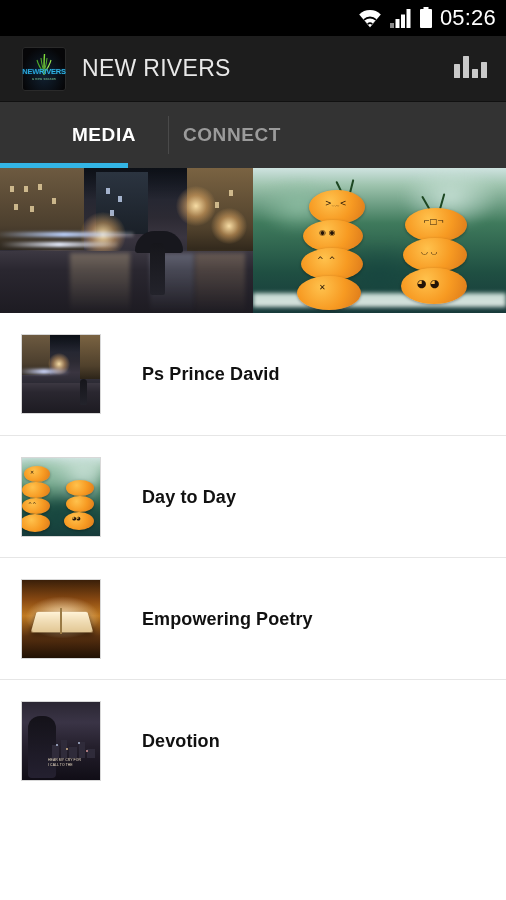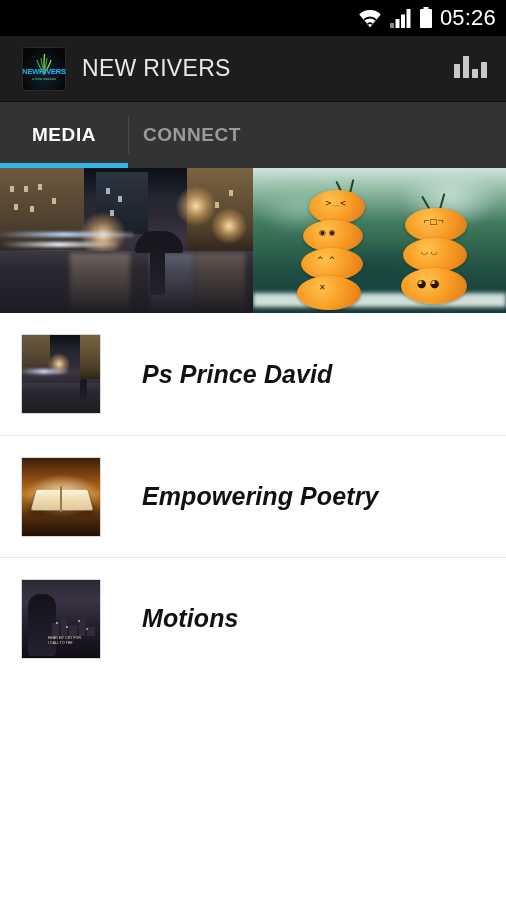--- a/index.html
+++ b/index.html
@@ -56,21 +56,21 @@
   }
   .eq-btn i{ display:block; width:6px; background:#c9c9c9; border-radius:.5px;}
   .eq-btn i:nth-child(1){ height:14px; }
   .eq-btn i:nth-child(2){ height:22px; }
   .eq-btn i:nth-child(3){ height:9px;  }
   .eq-btn i:nth-child(4){ height:16px; }
 
   
   .tabstrip{
     position:relative; height:66px; background:#333333;
-    display:flex; align-items:stretch; overflow:hidden;
+    display:flex; align-items:stretch; overflow:hidden;padding-left:40px;
   }
   .tab{
     position:relative; display:flex; align-items:center; justify-content:center;
     flex:0 0 auto; width:128px; height:100%;
     font-size:19px; font-weight:bold; letter-spacing:.6px;
     color:#9b9b9b;
   }
   .tab + .tab::before{
     content:""; position:absolute; left:0; top:14px; bottom:14px;
     width:1px; background:#4a4a4a;
@@ -139,22 +139,22 @@
   .row{
     position:relative; height:122px; display:flex; align-items:center;
     padding-left:21px; background:#ffffff;
   }
   .row + .row{ border-top:1px solid #e6e6e6; }
   .thumb{
     width:80px; height:80px; flex:0 0 auto; position:relative;
     overflow:hidden; border:1px solid #d8d8d8; background:#111;
   }
   .row-title{
-    margin-left:41px; font-size:25px; font-weight:bold;
-    color:#111111; letter-spacing:.1px; line-height:1;font-style:italic;
+    margin-left:41px; font-size:18px; font-weight:bold;
+    color:#111111; letter-spacing:.1px; line-height:1;
   }
 
   
   .t-book{ position:absolute; inset:0;
     background:
       radial-gradient(ellipse 60px 34px at 52% 48%, rgba(255,236,200,.95) 0%, rgba(255,220,160,0) 62%),
       linear-gradient(to bottom,#3a1f09 0%,#8a4a12 26%,#c07a22 46%,#5a3110 72%,#201104 100%);
   }
   .t-book .pg{ position:absolute; left:12px; top:30px; width:56px; height:22px;
     background:linear-gradient(to bottom,#fff3d8,#e2c794); border-radius:2px;
@@ -313,20 +313,38 @@
           <div class="bld bldR" style="right:-2px;top:0;width:22px;height:44px"></div>
           <div class="glow" style="left:26px;top:18px;width:22px;height:22px"></div>
           <div class="streak" style="left:-4px;top:34px;width:52px;background:linear-gradient(90deg,rgba(255,255,255,0),#cfd9ff,rgba(255,255,255,0))"></div>
           <div class="road" style="height:30px"></div>
           <div class="person" style="left:58px;bottom:8px;width:7px;height:26px"></div>
         </div>
       </div>
       <div class="row-title">Ps Prince David</div>
     </div>
 
+    <div class="row">
+      <div class="thumb">
+        <div class="tmini oranges">
+          <div class="blurbg"></div>
+          <div class="orb" style="left:2px;top:8px;width:26px;height:16px"></div>
+          <div class="orb" style="left:0px;top:24px;width:28px;height:16px"></div>
+          <div class="orb" style="left:0px;top:40px;width:28px;height:16px"></div>
+          <div class="orb" style="left:-2px;top:56px;width:30px;height:18px"></div>
+          <div class="orb" style="left:44px;top:22px;width:28px;height:16px"></div>
+          <div class="orb" style="left:44px;top:38px;width:28px;height:16px"></div>
+          <div class="orb" style="left:42px;top:54px;width:30px;height:18px"></div>
+          <div class="fface" style="left:8px;top:12px;font-size:5px">✕</div>
+          <div class="fface" style="left:6px;top:44px;font-size:5px">^^</div>
+          <div class="fface" style="left:50px;top:58px;font-size:5px">◕◕</div>
+        </div>
+      </div>
+      <div class="row-title">Day to Day</div>
+    </div>
 
     <div class="row">
       <div class="thumb">
         <div class="t-book">
           <div class="pg"></div>
             <div class="spine"></div>
         </div>
       </div>
       <div class="row-title">Empowering Poetry</div>
     </div>
@@ -343,17 +361,17 @@
             <i style="left:29px;width:6px;height:16px"></i>
             <i style="left:37px;width:8px;height:9px"></i>
           </div>
           <div class="dot" style="left:34px;bottom:34px"></div>
           <div class="dot" style="left:44px;bottom:30px;background:#ffd9a0"></div>
           <div class="dot" style="left:56px;bottom:36px"></div>
           <div class="dot" style="left:64px;bottom:28px;background:#ffb0b0"></div>
           <div class="cap">HEAR MY CRY FOR<br>I CALL TO THE</div>
         </div>
       </div>
-      <div class="row-title">Motions</div>
+      <div class="row-title">Devotion</div>
     </div>
 
   </div>
 </div>
 
 </body></html>

